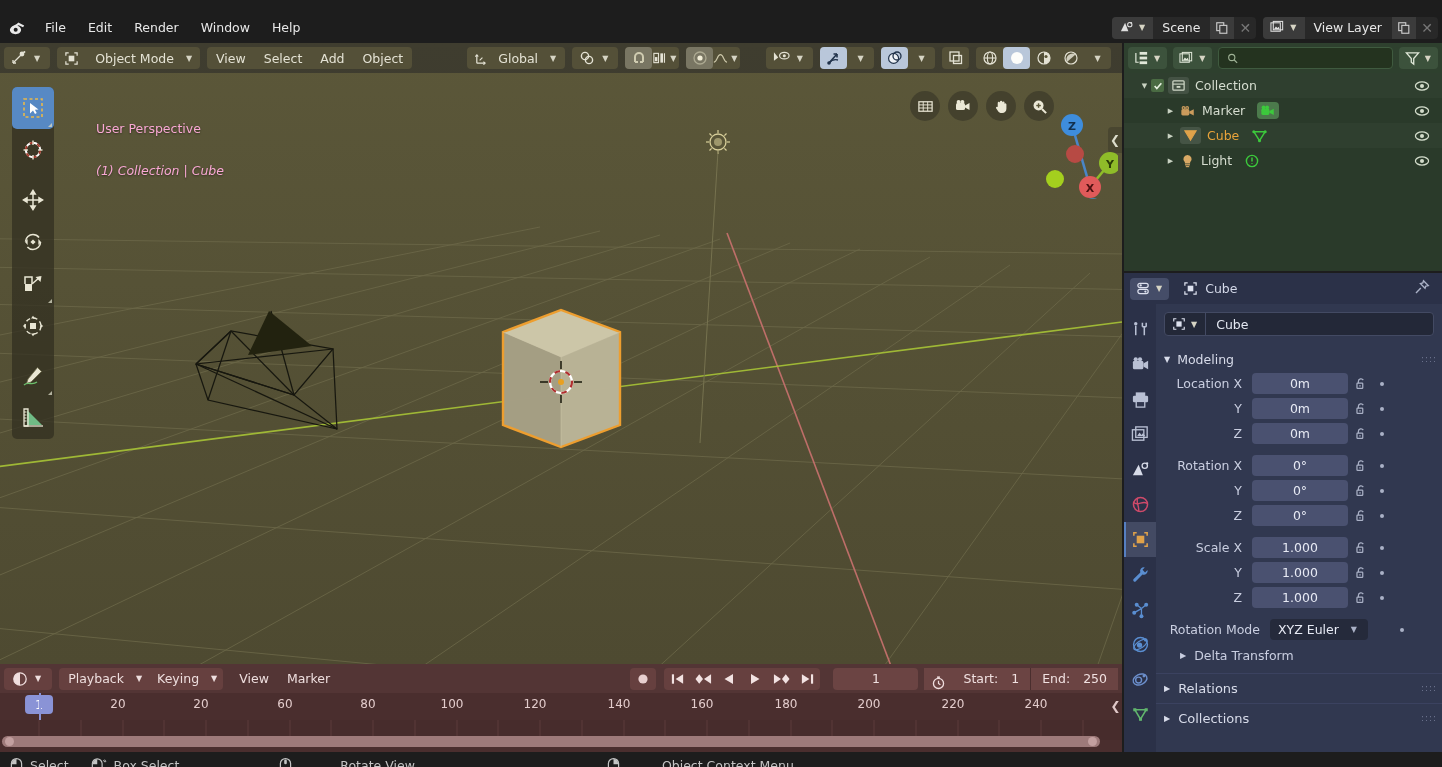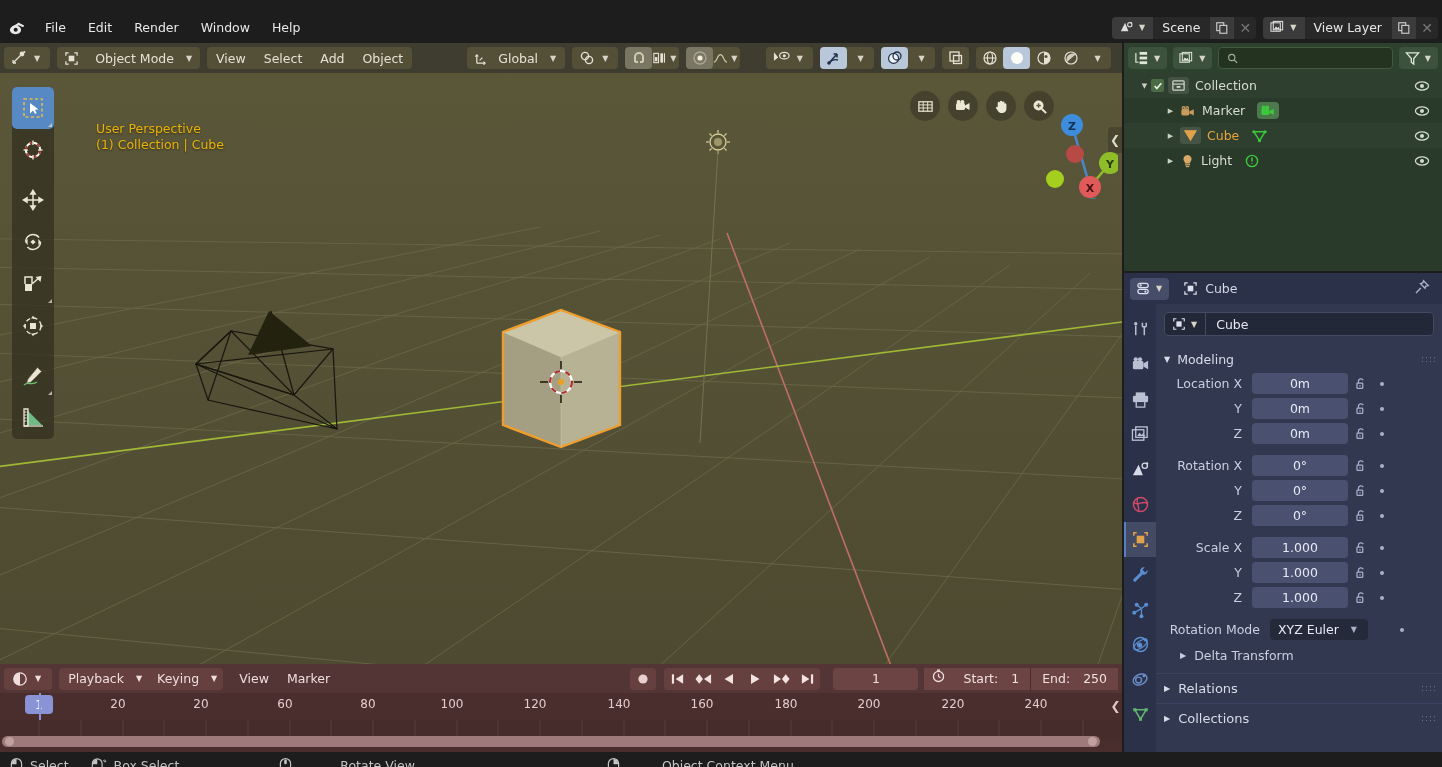--- a/index.html
+++ b/index.html
@@ -60,21 +60,21 @@
   .vh-group { display: flex; align-items: center; background: rgba(88,84,57,0.85); border-radius: 4px; height: 22px; margin-right: 7px; }
   .vh-btn { height: 22px; padding: 0 7px; display: flex; align-items: center; gap: 4px; color: #e4e2d4; font-size: 12.5px; border-radius: 4px; cursor: default; }
   .vh-menu { height: 22px; padding: 0 9px; display: flex; align-items: center; color: #e4e2d4; font-size: 12.5px; border-radius: 4px; cursor: default; }
   .vh-tgl { width: 27px; height: 22px; display:flex; align-items:center; justify-content:center; border-radius:4px; }
   .vh-tgl.on { background: #b9c7da; }
   .vh-tgl.on2 { background: rgba(255,255,255,0.22); }
   .chev { font-size: 8px; color: #d6d4c4; padding: 0 3px; }
 
   
   #vp-scene { position: absolute; inset: 0; }
-  .vp-text { position: absolute; color: #eab308; font-size: 12.5px; text-shadow: 0 1px 2px rgba(0,0,0,0.45); }
+  .vp-text { position: absolute; color: #f9a8d4; font-size: 12.5px; text-shadow: 0 1px 2px rgba(0,0,0,0.45); }
 
   
   #vp-toolbar {
     position: absolute; left: 12px; top: 44px; width: 42px;
     background: rgba(48,46,32,0.72); border-radius: 5px;
     display: flex; flex-direction: column; z-index: 8;
   }
   .tool-btn { width: 42px; height: 42px; display:flex; align-items:center; justify-content:center; border-radius:5px; position:relative; cursor:default; }
   .tool-btn.active { background: #5789c4; }
   .tool-gap { height: 8px; }
@@ -486,21 +486,21 @@
               </svg>
           </div>
           <div class="vh-tgl">
               <span class="chev">▼</span>
             </div>
         </div>
       </div>
     </div>
 
     <div class="vp-text" style="left:96px; top:78px;">User Perspective</div>
-    <div class="vp-text" style="left:96px; top:94px;">(1) Collection | Cube</div>
+    <div class="vp-text" style="left:96px; top:120px;font-style:italic;">(1) Collection | Cube</div>
 
     <div id="vp-toolbar">
       <div class="tool-btn active">
         <svg width="24" height="24" viewBox="0 0 24 24">
             <rect x="3" y="3" width="18" height="18" fill="none" stroke="#e8b84b" stroke-width="1.6" stroke-dasharray="3 2.5"></rect>
             <path d="M9 7 L9 17.5 L12 14.6 L14 18 L15.7 17 L13.9 13.8 L17.5 13.6 Z" fill="#ffffff"></path>
           </svg>
         <span class="tool-corner"></span>
       </div>
       <div class="tool-btn">
@@ -1121,21 +1121,21 @@
               </svg>
           </div>
           <div class="tl-playbtn">
             <svg width="15" height="14" viewBox="0 0 16 14">
                 <path d="M2 2 L2 12 L10 7 Z" fill="#f2e2e2"></path>
                 <rect x="11.7" y="2" width="2.3" height="10" fill="#f2e2e2"></rect>
               </svg>
           </div>
         </div>
         <div class="tl-num">1</div>
-        <div style="display:flex;align-items:flex-start;background:#6b4443;border-radius:0;overflow:hidden;height:22px;">
+        <div style="display:flex;align-items:flex-end;background:#6b4443;border-radius:0;overflow:hidden;height:22px;">
           <div style="width:28px;display:flex;align-items:center;justify-content:center;">
             <svg width="15" height="15" viewBox="0 0 16 16">
                 <circle cx="8" cy="9" r="5.4" fill="none" stroke="#f0dede" stroke-width="1.4"></circle>
                 <path d="M8 6 V9 L10 10.5" stroke="#f0dede" stroke-width="1.3" fill="none"></path>
                 <rect x="6.5" y="1.5" width="3" height="1.6" fill="#f0dede"></rect>
                 <line x1="8" y1="3" x2="8" y2="4" stroke="#f0dede" stroke-width="1.4"></line>
               </svg>
           </div>
           <div class="tl-se">
             <span>Start:</span>

